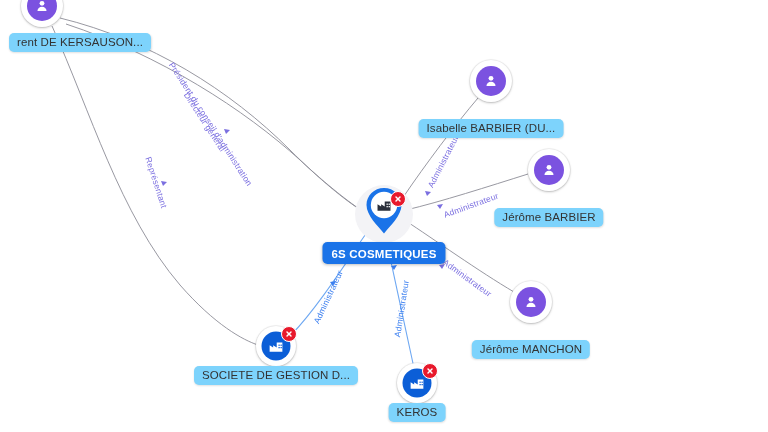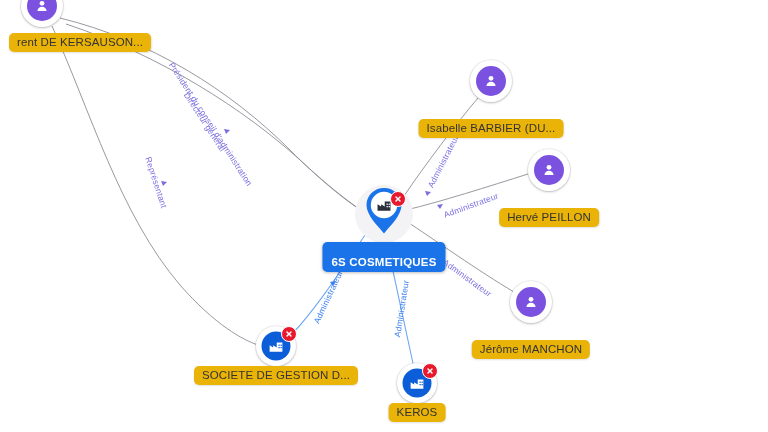--- a/index.html
+++ b/index.html
@@ -24,21 +24,21 @@
   
   .node {
     position: absolute;
     transform: translate(-50%, -50%);
   }
   .node-label {
     position: absolute;
     left: 50%;
     transform: translateX(-50%);
     white-space: nowrap;
-    background: #eab308;
+    background: #7dd3fc;
     color: #333333;
     font-size: 11.5px;
     letter-spacing: 0.1px;
     padding: 3px 8px 4px 8px;
     border-radius: 5px;
     box-shadow: 0 1px 2px rgba(0,0,0,0.12);
   }
   
   .person .halo {
     position: absolute;
@@ -132,21 +132,21 @@
     position: absolute;
     left: 50%;
     top: 28px;
     transform: translateX(-50%);
     white-space: nowrap;
     background: #1a73e8;
     color: #ffffff;
     font-size: 11.5px;
     font-weight: bold;
     letter-spacing: 0.2px;
-    padding: 14px 9px 4px 9px;
+    padding: 6px 9px 4px 9px;
     border-radius: 5px;
     box-shadow: 0 1px 3px rgba(0,0,0,0.25);
     z-index: 6;
   }
   .focus .badge-x {
     left: 50%; top: 50%;
     margin-left: 6px;
     margin-top: -23px;
   }
   
@@ -233,21 +233,21 @@
 
   <div class="node person" style="left:549px; top:170px;">
     <div class="halo2"></div>
     <div class="halo"></div>
     <div class="disc">
       <svg width="16" height="16" viewBox="0 0 24 24" fill="#ffffff">
         <circle cx="12" cy="8" r="3.6"></circle>
         <path d="M5.2 19.5c0-3.9 3.1-6.3 6.8-6.3s6.8 2.4 6.8 6.3z"></path>
       </svg>
     </div>
-    <div class="node-label">Hervé PEILLON</div>
+    <div class="node-label">Jérôme BARBIER</div>
   </div>
 
   <div class="node person" style="left:531px; top:302px;">
     <div class="halo2"></div>
     <div class="halo"></div>
     <div class="disc">
       <svg width="16" height="16" viewBox="0 0 24 24" fill="#ffffff">
         <circle cx="12" cy="8" r="3.6"></circle>
         <path d="M5.2 19.5c0-3.9 3.1-6.3 6.8-6.3s6.8 2.4 6.8 6.3z"></path>
       </svg>

